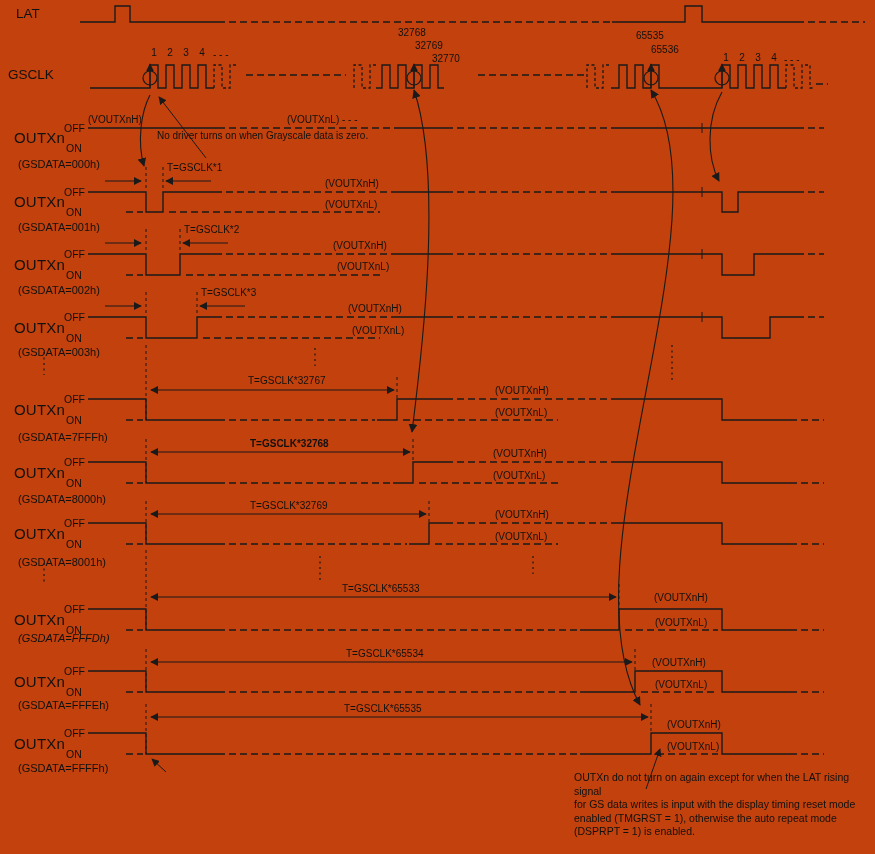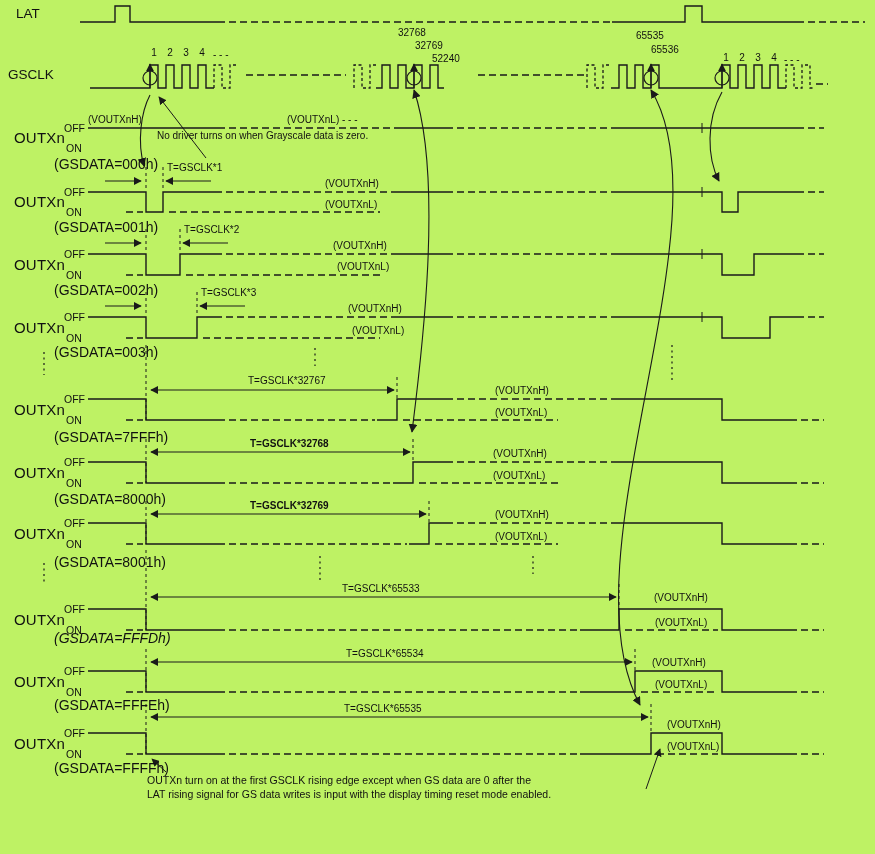--- a/index.html
+++ b/index.html
@@ -1,23 +1,23 @@
 <!DOCTYPE html>
 <html><head>
 <meta charset="utf-8">
 <style>
   html,body{margin:0;padding:0;background:#fff;}
-  #stage{position:relative;width:875px;height:854px;background:#bef264;overflow:hidden;
+  #stage{position:relative;width:875px;height:854px;background:#c2410c;overflow:hidden;
          font-family:"Liberation Sans", sans-serif;color:#111;}
   #wave{position:absolute;left:0;top:0;}
   .lbl{position:absolute;font-size:10px;line-height:11px;color:#111;white-space:nowrap;}
   .sig{font-size:13.5px;line-height:14px;}
   .rowsig{font-size:15px;line-height:16px;letter-spacing:.2px;}
   .onoff{font-size:10.5px;line-height:11px;}
-  .gsd{font-size:14px;line-height:11px;margin-left:36px;}
+  .gsd{font-size:11px;line-height:11px;}
   .num{transform:translateX(-50%);}
   .foot{font-size:10.5px;line-height:13.5px;white-space:pre-line;}
   
   path{fill:none;stroke:#1a1a1a;}
   .w{stroke-width:1.4;}
   .dW{stroke-width:1.4;stroke-dasharray:7,4;}
   .dP{stroke-width:1.3;stroke-dasharray:3,2.5;}
   .a{stroke-width:1;}
   .dV{stroke-width:1;stroke-dasharray:3,3;}
   .dE{stroke-width:1.2;stroke-dasharray:2,3.5;}
@@ -116,22 +116,24 @@
         <path d="M88 733 H146 V754 H218 M580 754 H651 V733 H722 V754 H790" class="w"></path>
         <path d="M126 754 H143 M218 754 H580 M657 754 H718 M790 754 H824" class="dW"></path>
         <path d="M151 717 H648" class="a" marker-start="url(#m)" marker-end="url(#m)"></path>
         <path d="M146 704 V754 M651 704 V734" class="dV"></path>
       </g>
   </svg>
 
   <div class="lbl sig" style="left:16px;top:7px">LAT</div>
   <div class="lbl sig" style="left:8px;top:68px">GSCLK</div>
 
-  <div class="lbl foot" style="left:147px;top:774px;width:430px">OUTXn turn on at the first GSCLK rising edge except when GS data are 0 after the
- LAT rising signal for GS data writes is input with the display timing reset mode enabled.</div>
+  <div class="lbl foot" style="left:574px;top:771px;width:300px">OUTXn do not turn on again except for when the LAT rising signal
+for GS data writes is input with the display timing reset mode
+enabled (TMGRST = 1), otherwise the auto repeat mode
+(DSPRPT = 1) is enabled.</div>
 <div class="lbl rowsig" style="left: 14px; top: 130px;">OUTXn</div>
     <div class="lbl onoff" style="left: 64px; top: 123px;">OFF</div>
     <div class="lbl onoff" style="left: 66px; top: 143px;">ON</div>
     <div class="lbl gsd" style="left: 18px; top: 159px;">(GSDATA=000h)</div>
     <div class="lbl " style="left: 88px; top: 114px;">(VOUTXnH)</div>
     <div class="lbl " style="left: 287px; top: 114px;">(VOUTXnL) - - -</div>
     <div class="lbl " style="left: 157px; top: 130px;">No driver turns on when Grayscale data is zero.</div>
     <div class="lbl rowsig" style="left: 14px; top: 194px;">OUTXn</div>
     <div class="lbl onoff" style="left: 64px; top: 187px;">OFF</div>
     <div class="lbl onoff" style="left: 66px; top: 207px;">ON</div>
@@ -166,21 +168,21 @@
     <div class="lbl gsd" style="left: 18px; top: 494px;">(GSDATA=8000h)</div>
     <div class="lbl " style="left: 493px; top: 448px;">(VOUTXnH)</div>
     <div class="lbl " style="left: 493px; top: 470px;">(VOUTXnL)</div>
     <div class="lbl " style="left: 250px; top: 438px; font-weight: bold;">T=GSCLK*32768</div>
     <div class="lbl rowsig" style="left: 14px; top: 525.5px;">OUTXn</div>
     <div class="lbl onoff" style="left: 64px; top: 518px;">OFF</div>
     <div class="lbl onoff" style="left: 66px; top: 539px;">ON</div>
     <div class="lbl gsd" style="left: 18px; top: 557px; text-align: right;">(GSDATA=8001h)</div>
     <div class="lbl " style="left: 495px; top: 509px;">(VOUTXnH)</div>
     <div class="lbl " style="left: 495px; top: 531px;">(VOUTXnL)</div>
-    <div class="lbl " style="left: 250px; top: 500px; font-weight: bold;">T=GSCLK*32769</div>
+    <div class="lbl " style="left: 250px; top: 500px;">T=GSCLK*32769</div>
     <div class="lbl rowsig" style="left: 14px; top: 611.5px;">OUTXn</div>
     <div class="lbl onoff" style="left: 64px; top: 604px;">OFF</div>
     <div class="lbl onoff" style="left: 66px; top: 625px;">ON</div>
     <div class="lbl gsd" style="left: 18px; top: 633px; font-style: italic;">(GSDATA=FFFDh)</div>
     <div class="lbl " style="left: 654px; top: 592px;">(VOUTXnH)</div>
     <div class="lbl " style="left: 655px; top: 617px;">(VOUTXnL)</div>
     <div class="lbl " style="left: 342px; top: 583px;">T=GSCLK*65533</div>
     <div class="lbl rowsig" style="left: 14px; top: 673.5px;">OUTXn</div>
     <div class="lbl onoff" style="left: 64px; top: 666px;">OFF</div>
     <div class="lbl onoff" style="left: 66px; top: 687px;">ON</div>
@@ -195,21 +197,21 @@
     <div class="lbl " style="left: 667px; top: 719px;">(VOUTXnH)</div>
     <div class="lbl " style="left: 667px; top: 741px;">(VOUTXnL)</div>
     <div class="lbl " style="left: 344px; top: 703px;">T=GSCLK*65535</div>
     <div class="lbl num" style="left: 154px; top: 47px;">1</div>
     <div class="lbl num" style="left: 170px; top: 47px;">2</div>
     <div class="lbl num" style="left: 186px; top: 47px;">3</div>
     <div class="lbl num" style="left: 202px; top: 47px;">4</div>
     <div class="lbl " style="left: 213px; top: 49px;">- - -</div>
     <div class="lbl " style="left: 398px; top: 27px; text-align: right;">32768</div>
     <div class="lbl " style="left: 415px; top: 40px;">32769</div>
-    <div class="lbl " style="left: 432px; top: 53px;">52240</div>
+    <div class="lbl " style="left: 432px; top: 53px;">32770</div>
     <div class="lbl " style="left: 636px; top: 30px;">65535</div>
     <div class="lbl " style="left: 651px; top: 44px;">65536</div>
     <div class="lbl num" style="left: 726px; top: 52px;">1</div>
     <div class="lbl num" style="left: 742px; top: 52px;">2</div>
     <div class="lbl num" style="left: 758px; top: 52px;">3</div>
     <div class="lbl num" style="left: 774px; top: 52px;">4</div>
     <div class="lbl " style="left: 784px; top: 54px;">- - -</div>
   </div>
 
 </body></html>

